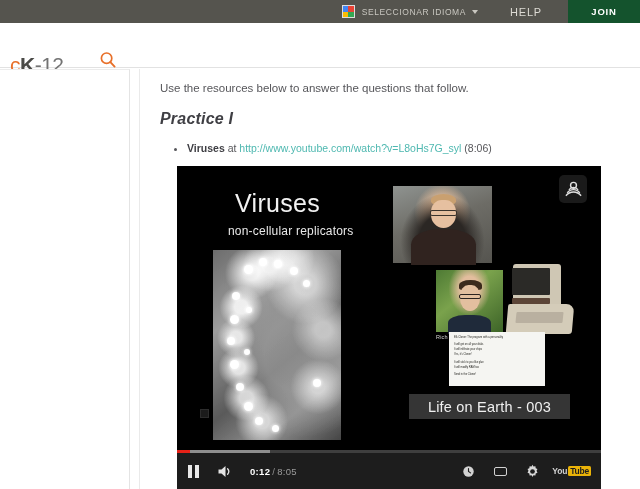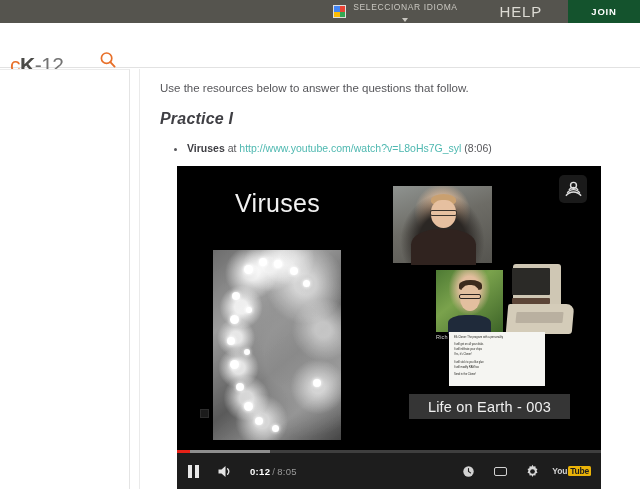--- a/index.html
+++ b/index.html
@@ -35,35 +35,34 @@
   .gt-y { background: #FBBC05; }
   .gt-g { background: #34A853; }
 
   .lang-select {
     align-self: center;
     color: #C9C7C0;
     font-size: 8.5px;
     letter-spacing: 0.6px;
     display: flex; align-items: center; gap: 6px;
     cursor: pointer;
-    flex-direction: column;
   }
   .caret-down {
     width: 0; height: 0;
     border-left: 3.5px solid transparent;
     border-right: 3.5px solid transparent;
     border-top: 4px solid #C9C7C0;
     display: inline-block;
   }
   .help-link {
     align-self: center;
     color: #DDDBD4;
-    font-size: 15px;
+    font-size: 11px;
     letter-spacing: 0.8px;
-    margin-left: 42px;
+    margin-left: 32px;
     margin-right: 26px;
     cursor: pointer;
     text-decoration: none;
   }
   .join-btn {
     width: 72px;
     background: #14532d;
     color: #ffffff;
     font-size: 9.5px;
     font-weight: bold;
@@ -481,20 +480,21 @@
       <span class="res-dur">(8:06)</span>
     </li>
   </ul>
 </div>
 
 <div class="player">
 
   <div class="stage">
 
     <div class="vid-title">Viruses</div>
+    <div class="vid-subtitle">non-cellular replicators</div>
 
     <div class="micrograph">
       <span class="micro-dot" style="left:24%;top:8%;width:9px;height:9px;"></span>
       <span class="micro-dot" style="left:36%;top:4%;width:8px;height:8px;"></span>
       <span class="micro-dot" style="left:48%;top:5%;width:8px;height:8px;"></span>
       <span class="micro-dot" style="left:60%;top:9%;width:8px;height:8px;"></span>
       <span class="micro-dot" style="left:70%;top:16%;width:7px;height:7px;"></span>
       <span class="micro-dot" style="left:15%;top:22%;width:8px;height:8px;"></span>
       <span class="micro-dot" style="left:13%;top:34%;width:9px;height:9px;"></span>
       <span class="micro-dot" style="left:11%;top:46%;width:8px;height:8px;"></span>

